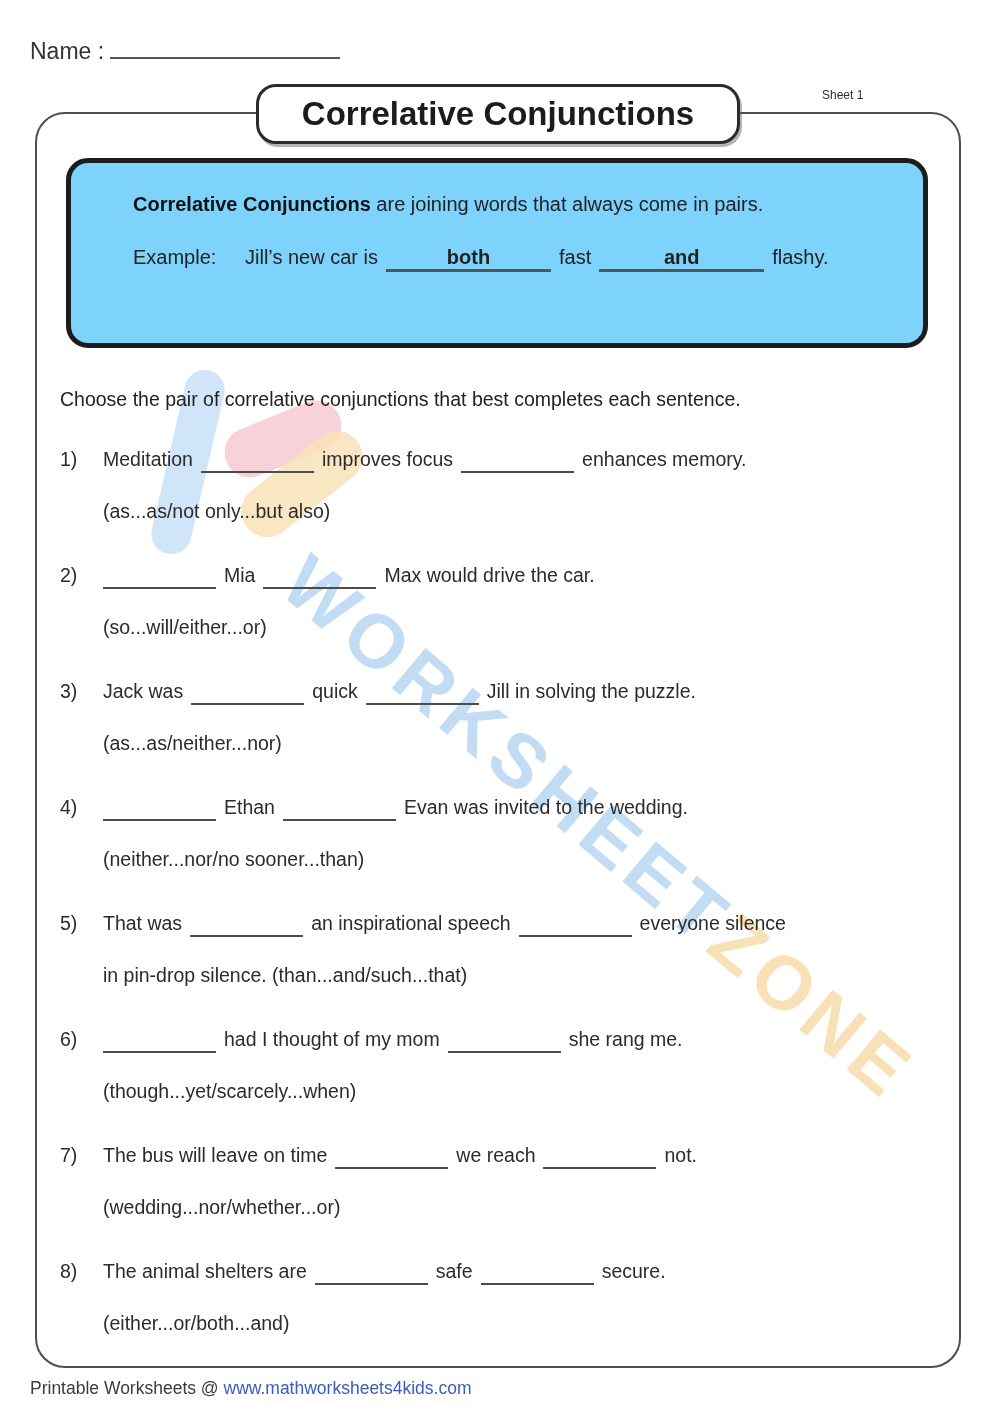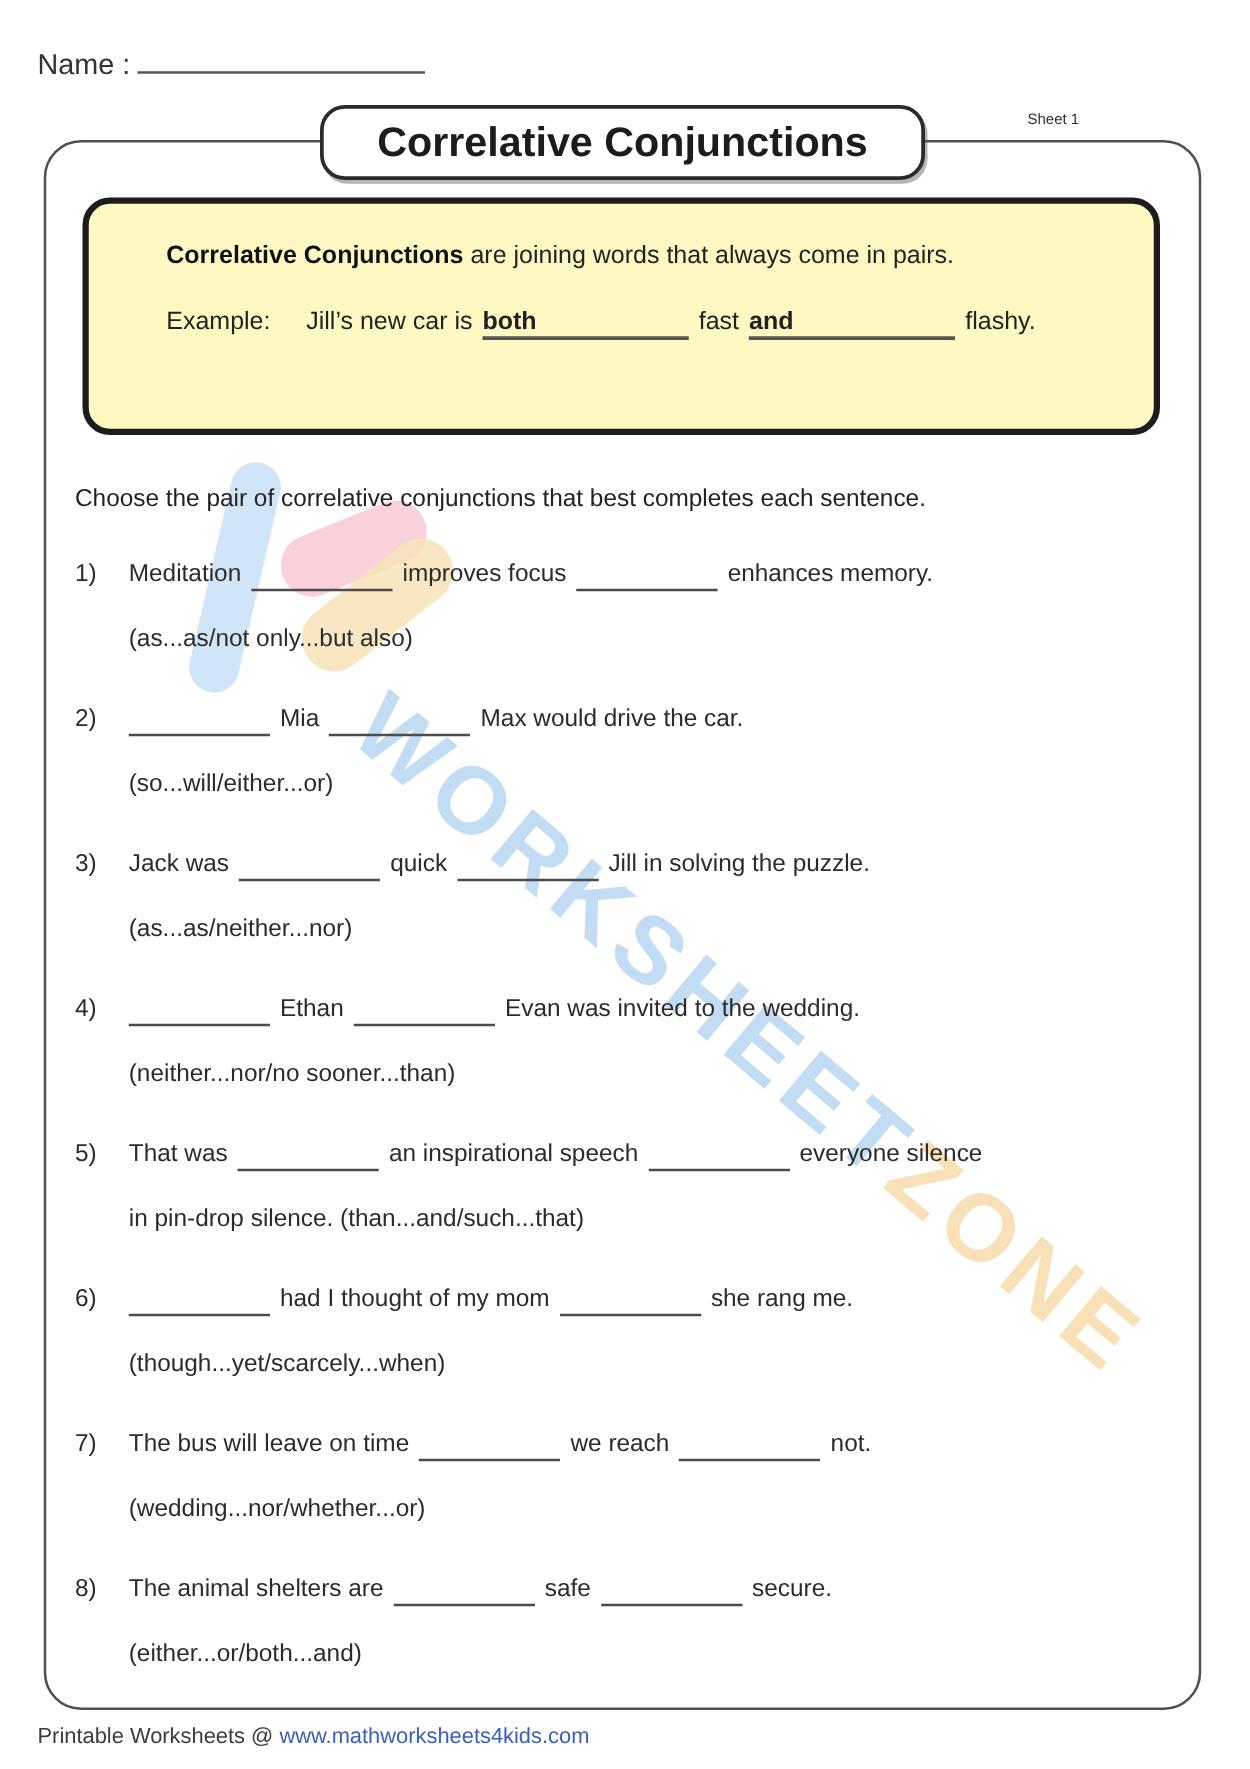--- a/index.html
+++ b/index.html
@@ -28,28 +28,28 @@
   .outer-box { left:35px; top:112px; width:926px; height:1256px;
                border:2px solid #4f4f4f; border-radius:30px; z-index:1; background:transparent; }
 
   .title-box { left:256px; top:84px; width:484px; height:60px; background:#fff;
                border:3px solid #2b2b2b; border-radius:20px; z-index:3;
                display:flex; align-items:center; justify-content:center;
                box-shadow:2px 3px 0 rgba(90,90,90,.45); }
   .title-box span { font-size:33px; font-weight:bold; color:#1c1c1c; }
 
   
-  .example-box { left:66px; top:158px; width:862px; height:190px; background:#fef9c3;
+  .example-box { left:66px; top:158px; width:862px; height:190px; background:#7dd3fc;
                  border:5px solid #1c1c1c; border-radius:22px; z-index:2;
                  padding:30px 40px 0 62px; font-size:20px; color:#222; }
   .def-line b { font-weight:bold; color:#111; }
   .ex-line { margin-top:30px; white-space:nowrap; }
   .ex-label { display:inline-block; width:112px; }
   .ex-blank { display:inline-block; width:165px; border-bottom:3px solid #555;
-              text-align:left; font-weight:bold; margin:0 8px; }
+              text-align:center; font-weight:bold; margin:0 8px; }
   .ex-opts { margin-top:26px; margin-left:112px; }
 
   .instruction { left:60px; top:388px; font-size:19.5px; color:#222; z-index:2; width:900px; }
 
   
   .questions { left:60px; top:448px; width:905px; z-index:2; }
   .question { display:flex; height:116px; align-items:flex-start; }
   .q-num { width:43px; flex:0 0 43px; font-size:19.5px; color:#2b2b2b; }
   .q-body { flex:1; font-size:19.5px; color:#2b2b2b; }
   .q-line1 { white-space:nowrap; }

